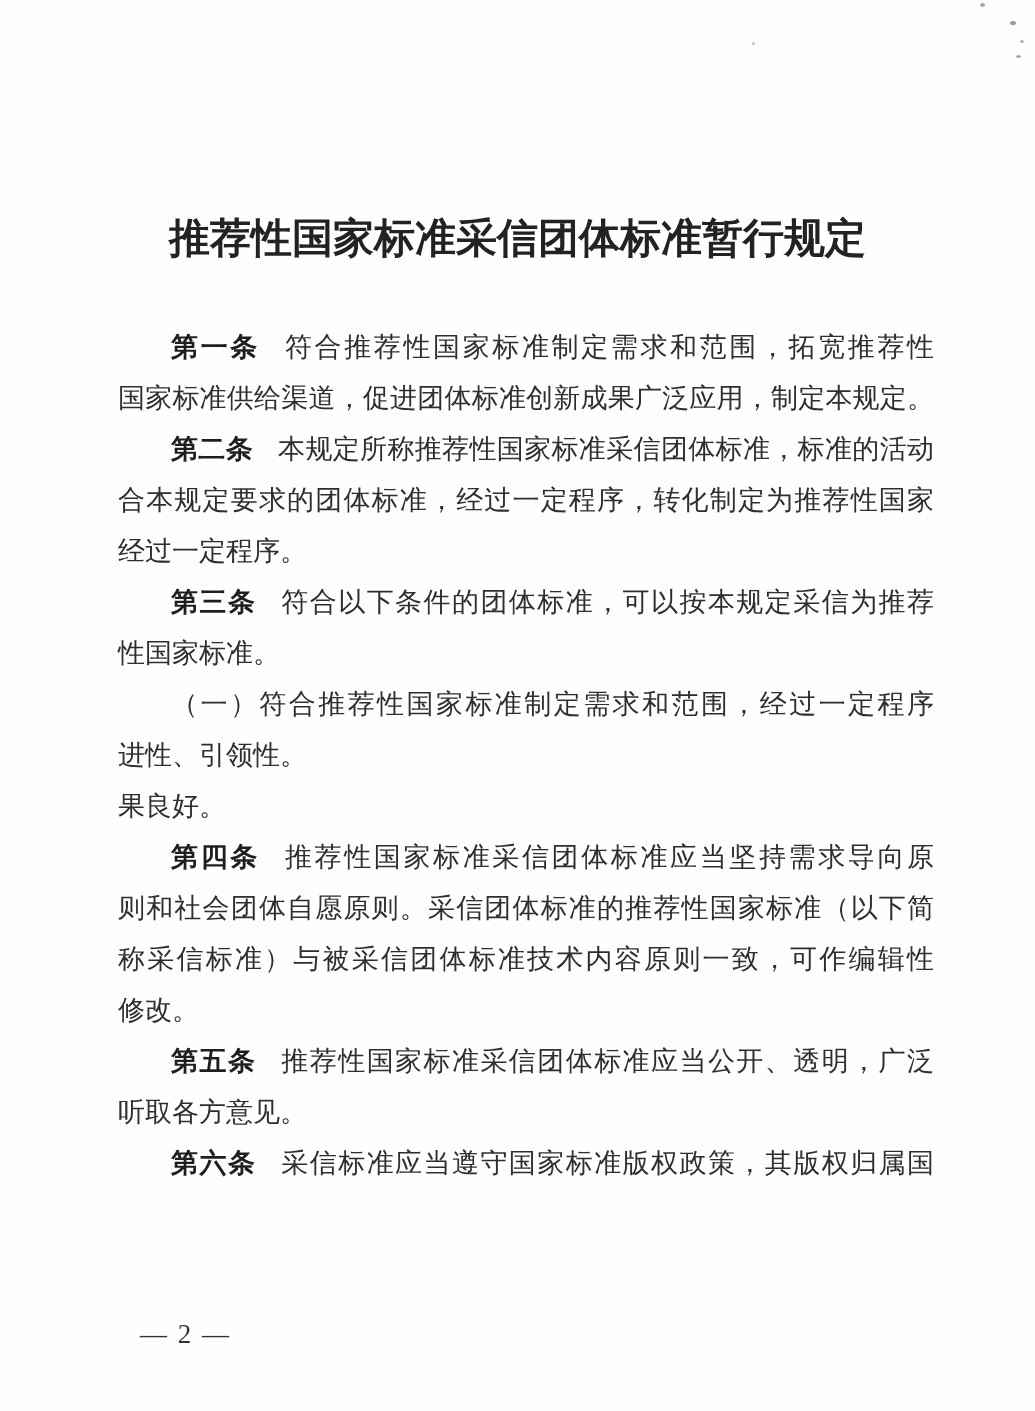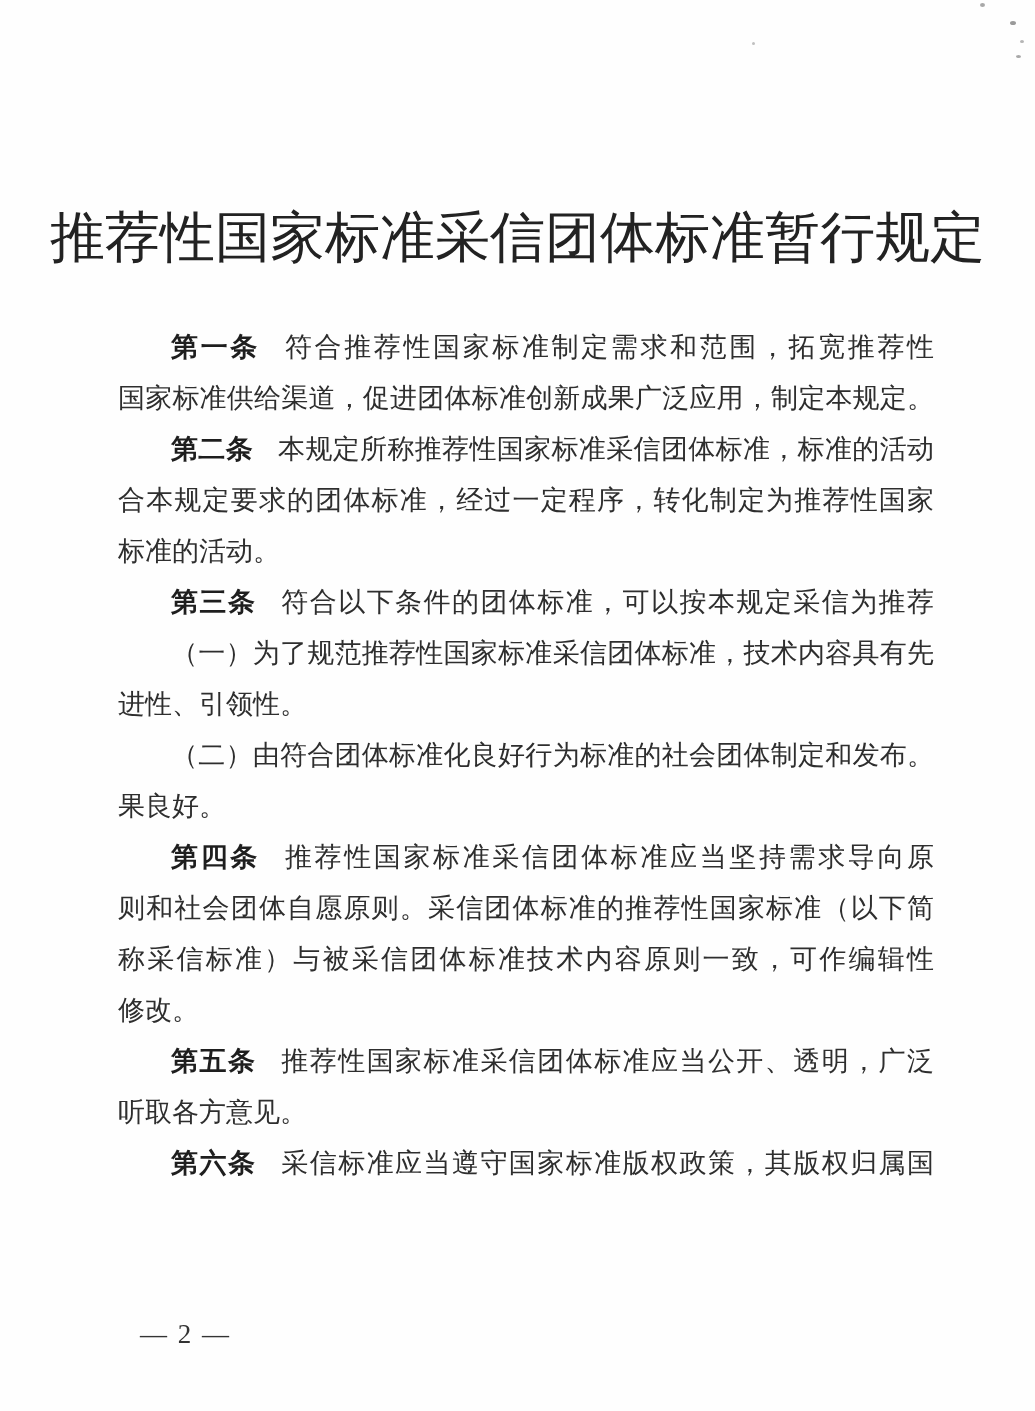--- a/index.html
+++ b/index.html
@@ -16,22 +16,22 @@
     overflow: hidden;
     font-family: "Liberation Serif", "DejaVu Serif", serif;
     color: #2e2e2e;
   }
   .doc-title {
     position: absolute;
     top: 213px;
     left: 0;
     right: 0;
     text-align: center;
-    font-size: 55px;
-    font-weight: 400;
+    font-size: 41px;
+    font-weight: 700;
     line-height: 50px;
     letter-spacing: 0px;
     color: #222;
     white-space: nowrap;
   }
   .doc-body {
     position: absolute;
     top: 322px;
     left: 118px;
     width: 816px;
@@ -87,25 +87,25 @@
   <span class="speck s4"></span>
   <span class="speck s5"></span>
 
   <div class="doc-title">推荐性国家标准采信团体标准暂行规定</div>
 
   <div class="doc-body" id="doc-body">
       <div class="line full indent"><span class="head">第一条</span><span>符合推荐性国家标准制定需求和范围，拓宽推荐性</span></div>
       <div class="line full"><span>国家标准供给渠道，促进团体标准创新成果广泛应用，制定本规定。</span></div>
       <div class="line full indent"><span class="head">第二条</span><span>本规定所称推荐性国家标准采信团体标准，标准的活动</span></div>
       <div class="line full"><span>合本规定要求的团体标准，经过一定程序，转化制定为推荐性国家</span></div>
-      <div class="line"><span>标准的活动。</span></div>
+      <div class="line"><span>经过一定程序。</span></div>
       <div class="line full indent"><span class="head">第三条</span><span>符合以下条件的团体标准，可以按本规定采信为推荐</span></div>
-      <div class="line full indent"><span>（一）为了规范推荐性国家标准采信团体标准，技术内容具有先</span></div>
+      <div class="line"><span>性国家标准。</span></div>
+      <div class="line full indent"><span>（一）符合推荐性国家标准制定需求和范围，经过一定程序</span></div>
       <div class="line"><span>进性、引领性。</span></div>
-      <div class="line full indent"><span>（二）由符合团体标准化良好行为标准的社会团体制定和发布。</span></div>
       <div class="line"><span>果良好。</span></div>
       <div class="line full indent"><span class="head">第四条</span><span>推荐性国家标准采信团体标准应当坚持需求导向原</span></div>
       <div class="line full"><span>则和社会团体自愿原则。采信团体标准的推荐性国家标准（以下简</span></div>
       <div class="line full"><span>称采信标准）与被采信团体标准技术内容原则一致，可作编辑性</span></div>
       <div class="line"><span>修改。</span></div>
       <div class="line full indent"><span class="head">第五条</span><span>推荐性国家标准采信团体标准应当公开、透明，广泛</span></div>
       <div class="line"><span>听取各方意见。</span></div>
       <div class="line full indent"><span class="head">第六条</span><span>采信标准应当遵守国家标准版权政策，其版权归属国</span></div>
     </div>
 

